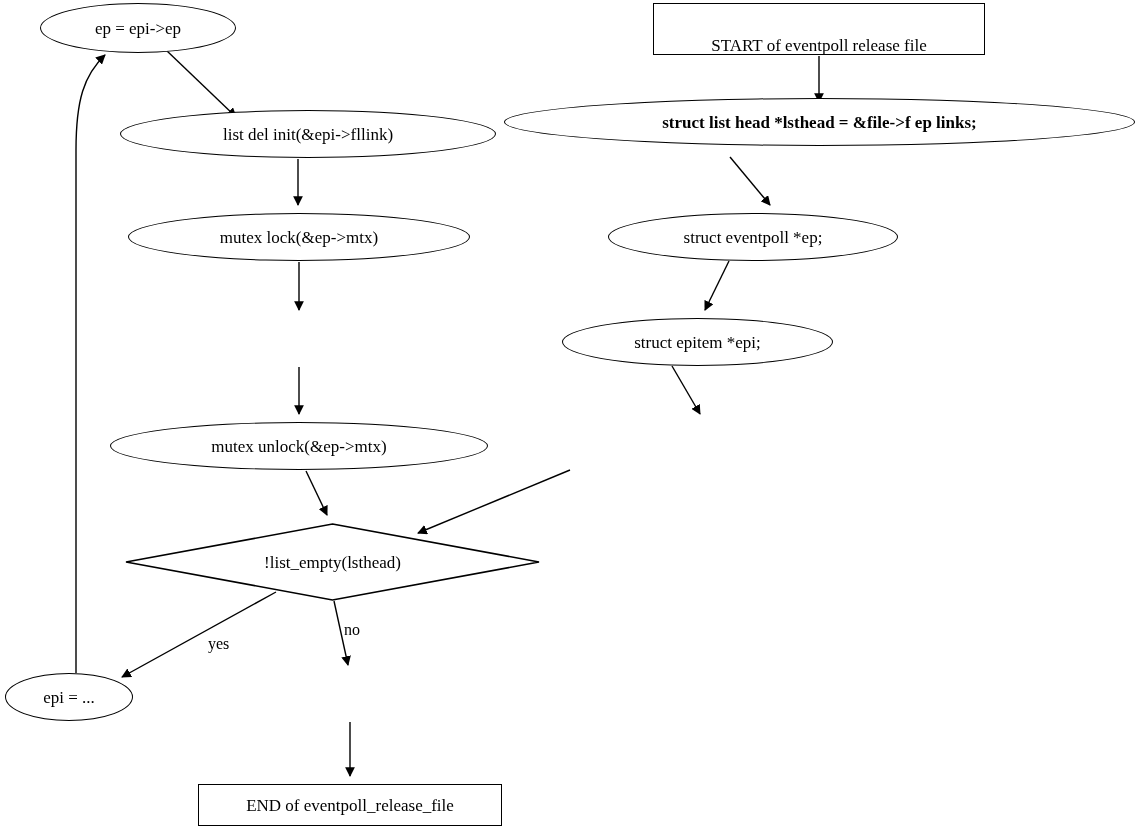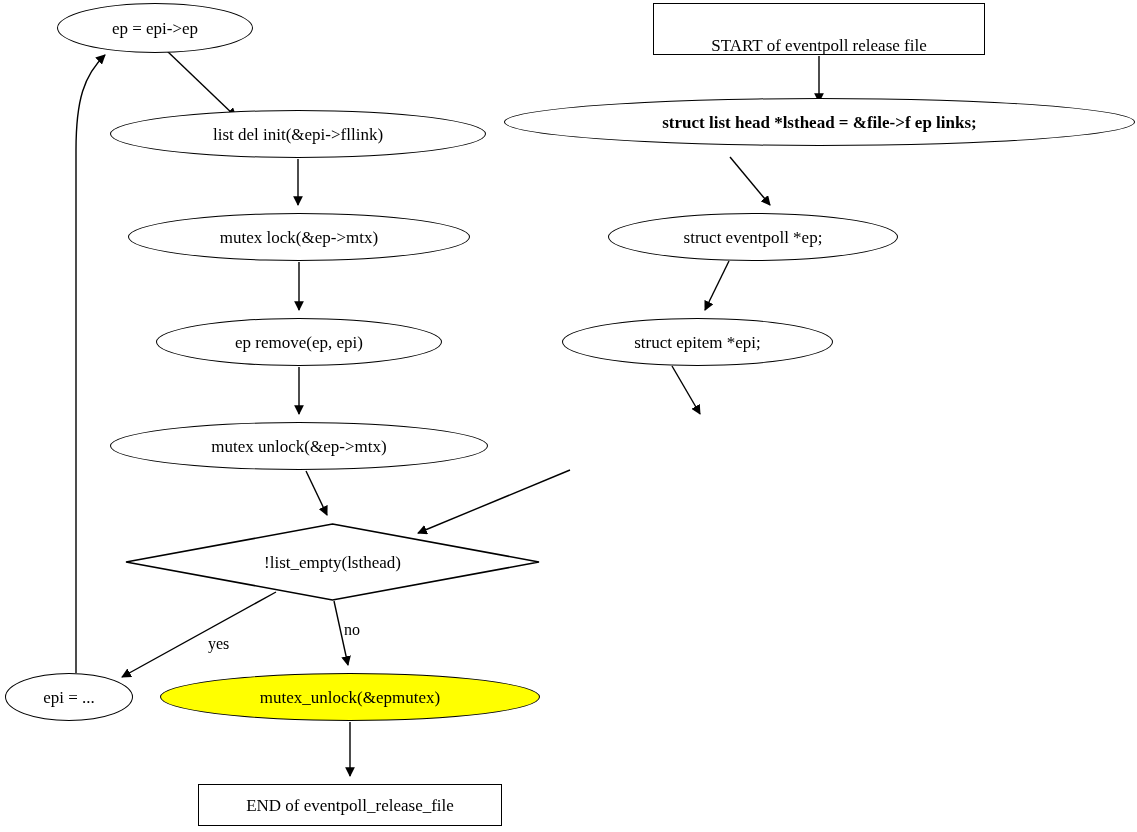--- a/index.html
+++ b/index.html
@@ -105,47 +105,44 @@
       <path d="M 276,592 L 122,677"></path>
 
       <path d="M 334,601 L 348,665"></path>
 
       <path d="M 76,673 L 76,150 C 76,100 84,75 105,55"></path>
 
       <path d="M 350,722 L 350,776"></path>
     </g>
   </svg>
 
-  <div class="node ellipse" style="left:57px; top:3px; width:196px; height:50px;">
+  <div class="node ellipse" style="left:40px; top:3px; width:196px; height:50px;">
     <span class="label">ep = epi-&gt;ep</span>
   </div>
 
   <div class="node box" style="left:653px; top:3px; width:332px; height:52px;align-items:flex-end;">
     <span class="label">START of eventpoll  release  file</span>
   </div>
 
-  <div class="node ellipse" style="left:110px; top:110px; width:376px; height:48px;">
+  <div class="node ellipse" style="left:120px; top:110px; width:376px; height:48px;">
     <span class="label">list  del  init(&amp;epi-&gt;fllink)</span>
   </div>
 
   <div class="node ellipse" style="left:504px; top:98px; width:631px; height:48px;font-weight:bold;">
     <span class="label">struct list  head *lsthead = &amp;file-&gt;f  ep  links;</span>
   </div>
 
   <div class="node ellipse" style="left:128px; top:213px; width:342px; height:48px;">
     <span class="label">mutex  lock(&amp;ep-&gt;mtx)</span>
   </div>
 
   <div class="node ellipse" style="left:608px; top:213px; width:290px; height:48px;">
     <span class="label">struct eventpoll *ep;</span>
   </div>
 
-  <div class="node ellipse" style="left:156px; top:318px; width:286px; height:48px;">
-    <span class="label">ep  remove(ep, epi)</span>
-  </div>
 
   <div class="node ellipse" style="left:562px; top:318px; width:271px; height:48px;">
     <span class="label">struct epitem *epi;</span>
   </div>
 
   <div class="node ellipse" style="left:110px; top:422px; width:378px; height:48px;">
     <span class="label">mutex  unlock(&amp;ep-&gt;mtx)</span>
   </div>
 
 
@@ -153,23 +150,20 @@
     <svg class="diamond-shape" viewBox="0 0 415 78" preserveAspectRatio="none">
       <polygon points="207.5,1 414,39 207.5,77 1,39" fill="#ffffff" stroke="#000000" stroke-width="1.6" vector-effect="non-scaling-stroke"></polygon>
     </svg>
     <span class="label">!list_empty(lsthead)</span>
   </div>
 
   <div class="node ellipse" style="left:5px; top:673px; width:128px; height:48px;">
     <span class="label">epi = ...</span>
   </div>
 
-  <div class="node ellipse" style="left:160px; top:673px; width:380px; height:48px; background:#ffff00;">
-    <span class="label">mutex_unlock(&amp;epmutex)</span>
-  </div>
 
   <div class="node box" style="left:198px; top:784px; width:304px; height:42px;">
     <span class="label">END of eventpoll_release_file</span>
   </div>
 
   <span class="edge-label" style="left:208px; top:621px;margin-top:14px;">yes</span>
   <span class="edge-label" style="left:344px; top:621px;">no</span>
 
 </div>
 

